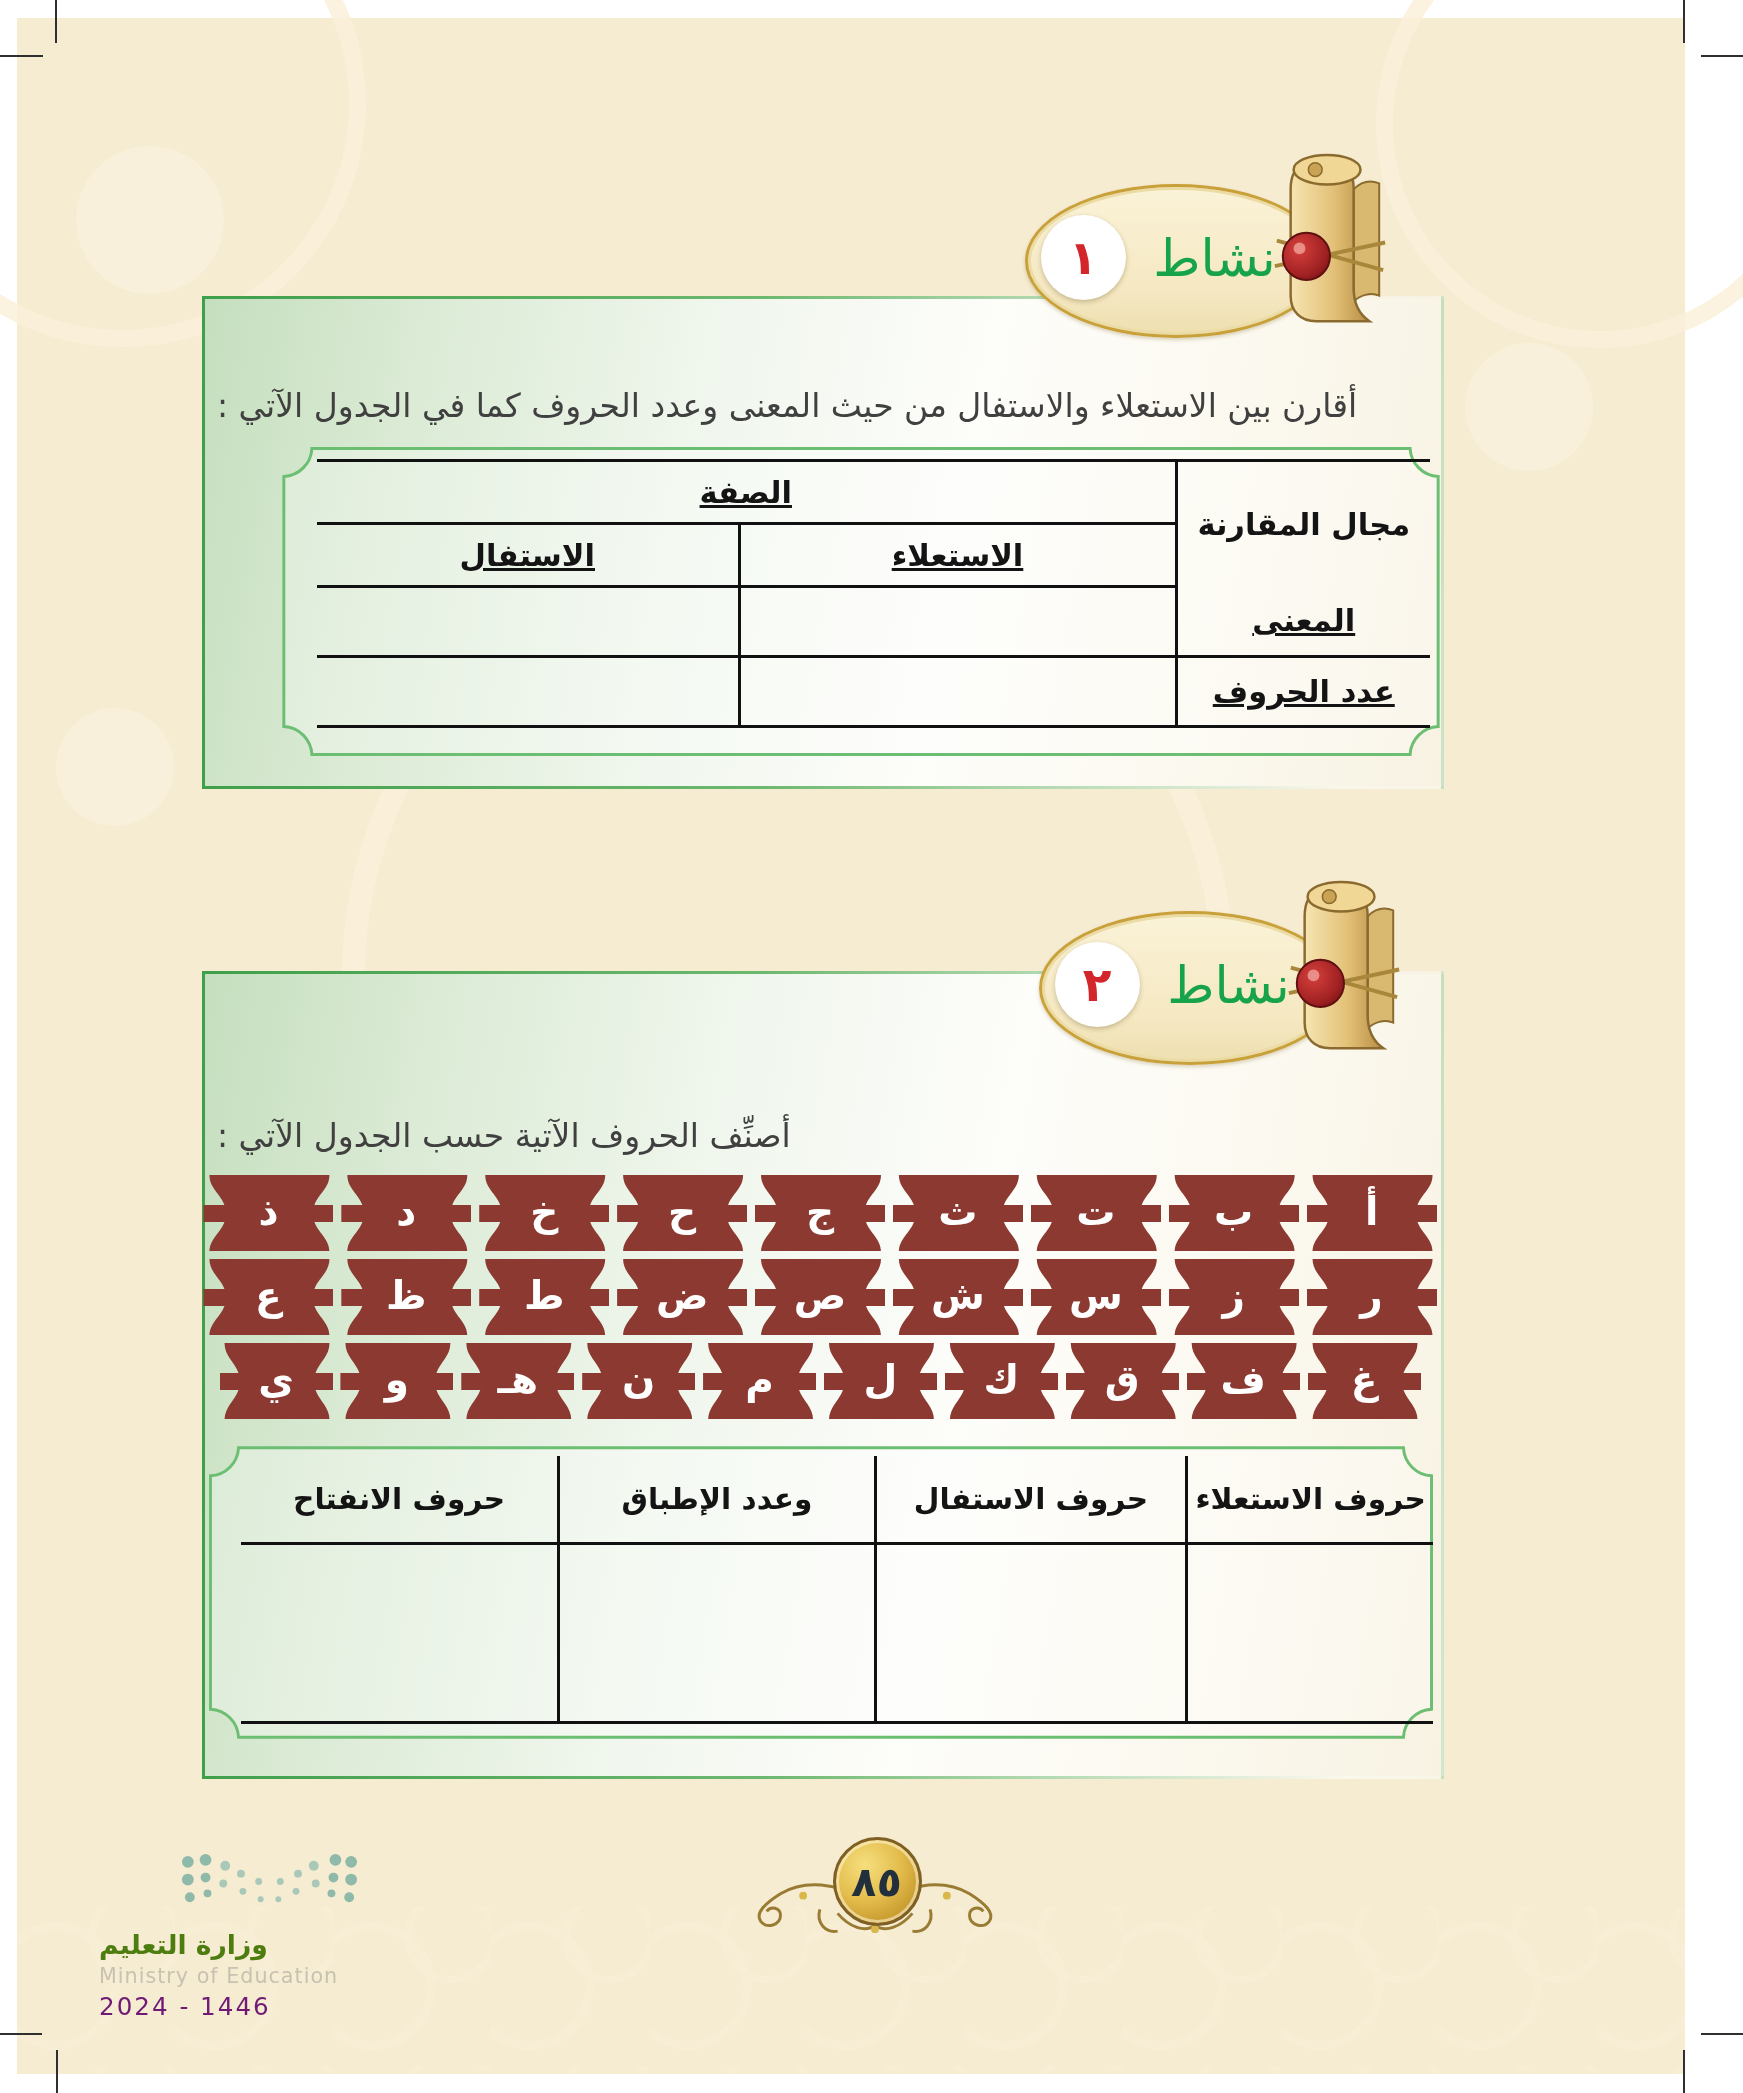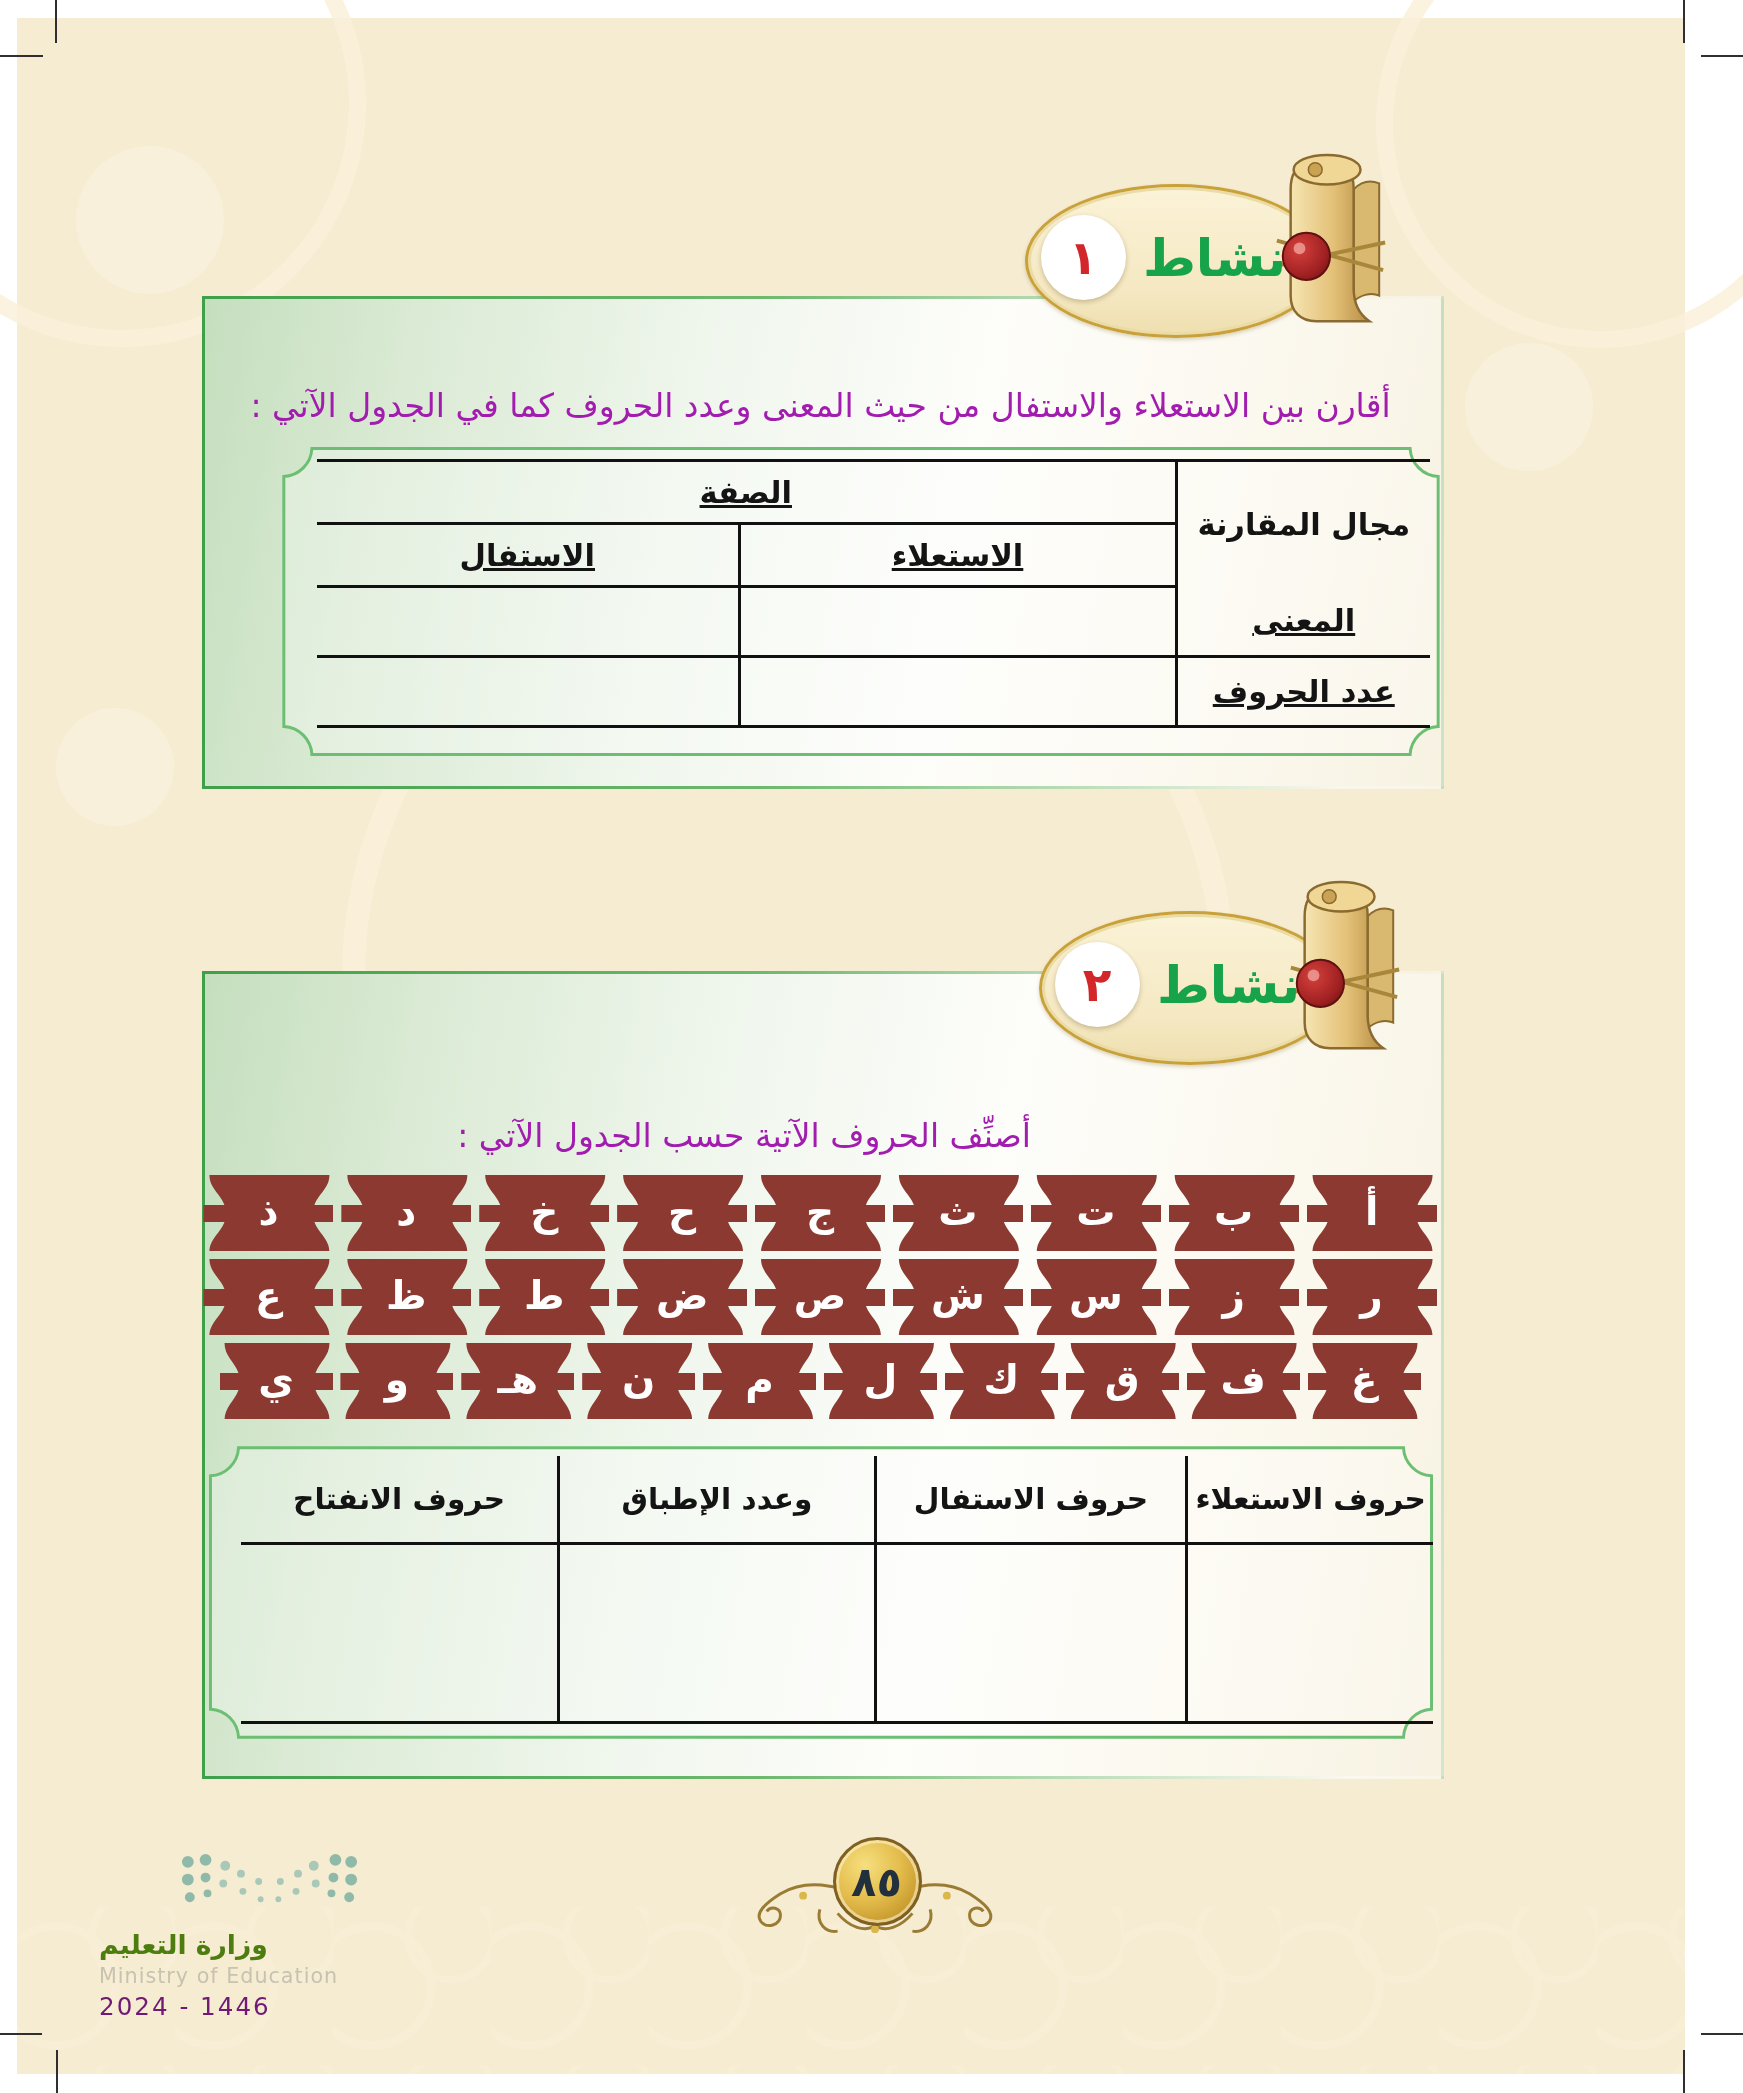--- a/index.html
+++ b/index.html
@@ -14,31 +14,31 @@
       radial-gradient(circle 59px at 39px 79px, transparent 55px, #F9EFD7 56px, #F9EFD7 63px, transparent 64px),
       radial-gradient(circle 43px at 118px 29.6px, transparent 39px, #F9EFD7 40px, #F9EFD7 46px, transparent 47px);
     background-size:158px 158px;opacity:.9;}
   .crop{position:absolute;background:#2F2F2F;}
   
   .panel{position:absolute;border:3px solid;
          border-image:linear-gradient(to right,#3FA04C 0%,#6DB86F 45%,rgba(190,220,185,0) 92%) 1;
          background:linear-gradient(100deg,#C5DFBE 0%,#DAEAD4 16%,#EFF6EC 38%,#FDFDFA 60%,#FBF8EE 82%,#F7F2E2 100%);}
   #panel1{left:202px;top:296px;width:1236px;height:487px;}
   #panel2{left:202px;top:971px;width:1236px;height:802px;}
-  .instruction{position:absolute;color:#a21caf;font-size:33px;text-align:center;line-height:1.45;}
+  .instruction{position:absolute;color:#404040;font-size:33px;text-align:left;line-height:1.45;}
   
   .abadge{position:absolute;width:384px;height:197px;z-index:6;}
   .abadge .ellipse{position:absolute;left:9.9px;top:36px;width:296px;height:148px;border-radius:50%;
       background:linear-gradient(180deg,#FBF3D8 0%,#F5E8C2 70%,#EFDFB0 100%);
       border:3.9px solid #C9A13B;box-shadow:inset 0 0 0 3px #EBDCA6,0 2px 3.9px rgba(120,90,20,.25);}
   .abadge .numcircle{position:absolute;left:25.6px;top:67px;width:85px;height:85px;border-radius:50%;
       background:#ffffff;box-shadow:0 2px 4.9px rgba(90,70,20,.3);display:flex;align-items:center;justify-content:center;}
   .abadge .num{color:#D3262A;font-size:47px;font-weight:bold;}
   .abadge .blabel{position:absolute;left:116px;top:81px;width:167px;text-align:center;
-      color:#17A34A;font-size:51px;font-weight:bold;}
+      color:#17A34A;font-size:51px;font-weight:normal;}
   .abadge .scroll{position:absolute;left:254px;top:0;}
   
   .frame{position:absolute;}
   
   table{border-collapse:collapse;position:absolute;table-layout:fixed;}
   td,th{font-weight:bold;color:#141414;text-align:center;vertical-align:middle;padding:0;}
   .t1{left:317px;top:459px;width:1113px;}
   .t1 td{font-size:30.5px;}
   .t2{left:241px;top:1456px;width:1192px;}
   .t2 th{font-size:29.6px;}

